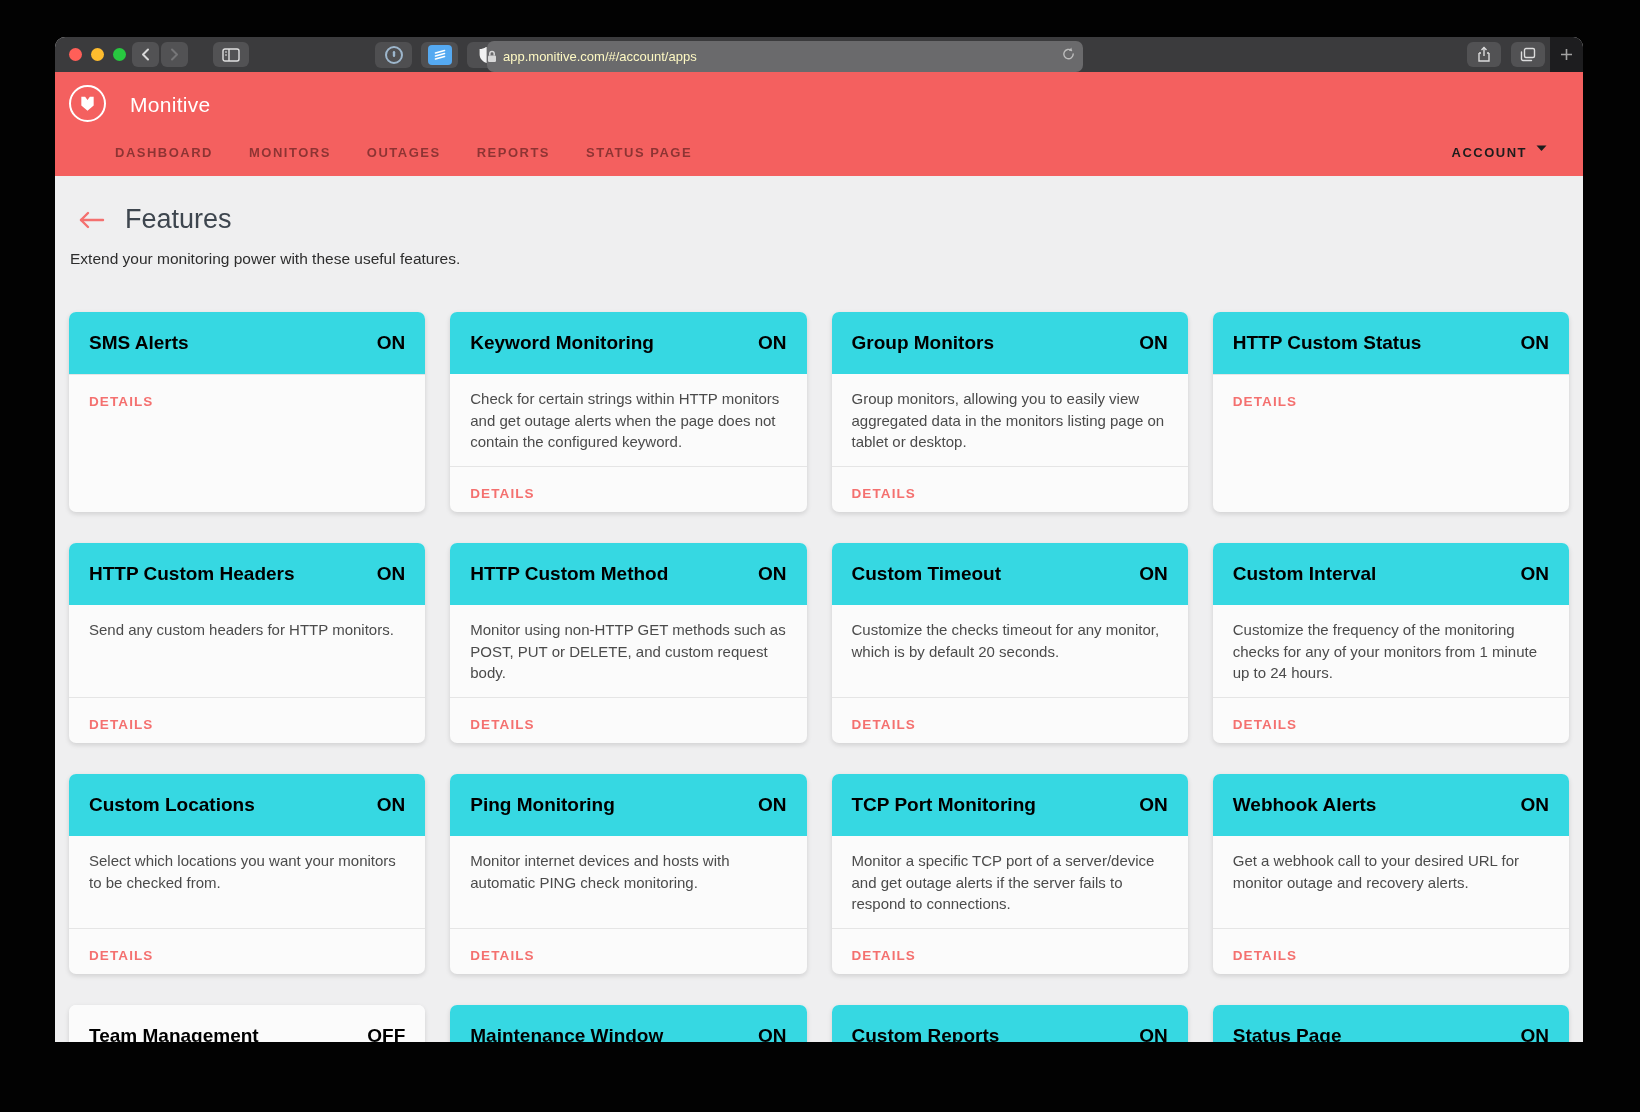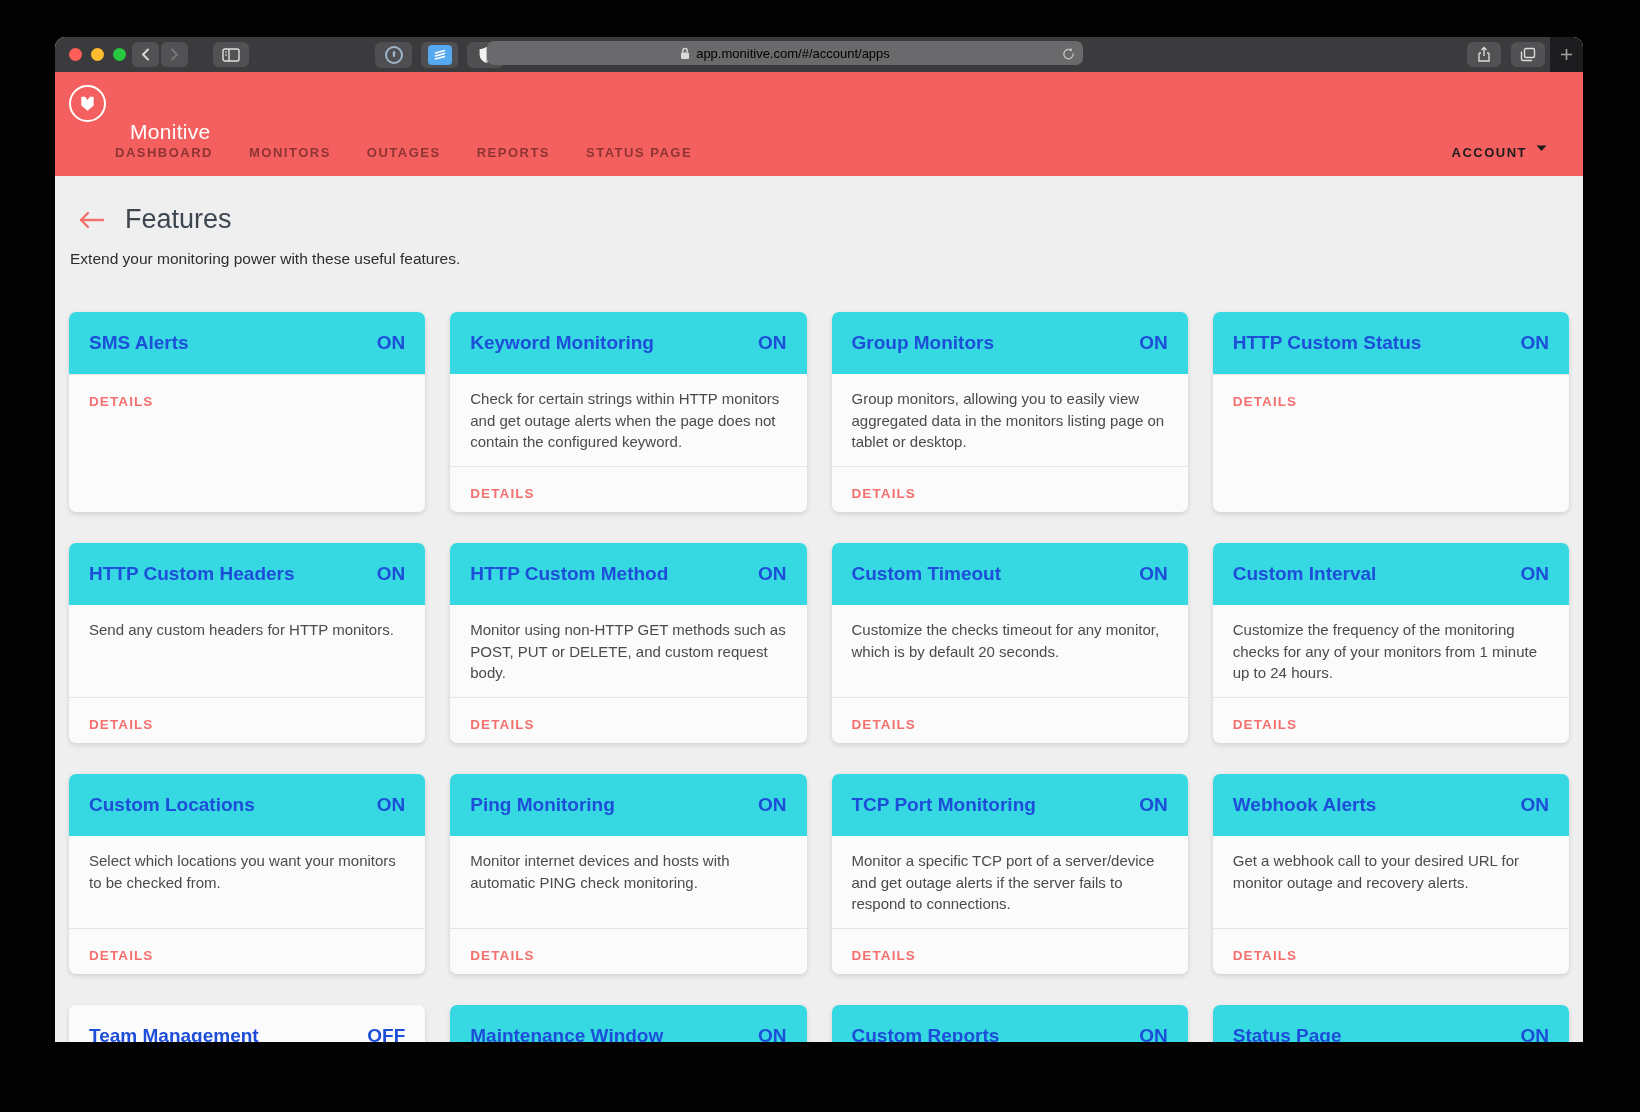--- a/index.html
+++ b/index.html
@@ -21,55 +21,55 @@
   .btn-back    { left:77px;  width:27px; }
   .btn-forward { left:106px; width:27px; }
   .btn-sidebar { left:158px; width:36px; }
   .ext-btn { position:absolute; top:5px; width:37px; height:26px; border-radius:6px;
              background:#4f4f51; display:flex; align-items:center; justify-content:center; }
   .ext-1pw    { left:320px; }
   .ext-blue   { left:366px; background:#4f4f51; }
   .ext-shield { left:412px; }
   .blue-chip  { width:24px; height:20px; border-radius:4px; background:#55a9f1;
                 display:flex; align-items:center; justify-content:center; }
-  .urlbar { position:absolute; left:432px; top:4px; width:596px; height:24px; border-radius:7px;
-            background:#6a6a6c; display:flex; align-items:center; justify-content:center;
-            color:#000000; font-size:13px; }
+  .urlbar { position:absolute; left:432px; top:4px; width:596px; height:31px; border-radius:7px;
+            background:#6a6a6c; display:flex; align-items:center; justify-content:flex-start;
+            color:#fef9c3; font-size:13px; }
   .urlbar .lock { margin-right:6px; display:flex; }
   .urlbar .reload { position:absolute; right:7px; top:5px; display:flex; }
   .btn-share { left:1412px; width:34px; }
   .btn-tabs  { left:1456px; width:34px; }
   .newtab-strip { position:absolute; right:0; top:0; width:33px; height:35px; background:#1d1d1f;
                   border-radius:0 10px 0 0; display:flex; align-items:center; justify-content:center; }
 
   
   .appbar { position:relative; height:104px; background:#f4605f; }
   .logo { position:absolute; left:14px; top:13px; width:37px; height:37px; border-radius:50%;
           border:2.5px solid #ffffff; display:flex; align-items:center; justify-content:center; }
   .brand { position:absolute; left:75px; top:21px; color:#ffffff; font-size:21px;
-           font-weight:500; letter-spacing:.3px;margin-top:27px; }
+           font-weight:500; letter-spacing:.3px; }
   .mainnav { position:absolute; left:60px; bottom:16px; display:flex; gap:36px; }
   .mainnav span { font-size:13px; font-weight:700; letter-spacing:1.5px; color:rgba(25,3,3,.47);
                   cursor:pointer; }
   .account { position:absolute; right:36px; bottom:16px; display:flex; align-items:flex-start; gap:9px;
              font-size:13px; font-weight:700; letter-spacing:1.5px; color:#1d1d1d; cursor:pointer; }
 
   
   .page-head { display:flex; align-items:center; margin:28px 0 0 23px; }
   .page-title { margin-left:20px; font-size:27px; font-weight:500; color:#3e464f; }
   .page-sub { margin:15px 0 0 15px; font-size:15.5px; color:#2d2d2d; }
 
   .grid { margin:44px 14px 0 14px; display:grid; grid-template-columns:repeat(4,1fr);
           column-gap:25px; row-gap:31px; }
   .card { height:200px; border-radius:7px; background:#fbfbfb;
           box-shadow:0 2px 5px rgba(0,0,0,.13); overflow:hidden; }
   .card-head { height:62px; background:#36d8e2; display:flex; align-items:center;
                justify-content:space-between; padding:0 20px; }
   .card-head.off { background:#fbfbfb;gap:44px; }
-  .card-title, .card-status { font-size:19px; font-weight:700; color:#1d4ed8; }
+  .card-title, .card-status { font-size:19px; font-weight:700; color:#000000; }
   .card-body { height:92px; padding:14px 20px 0 20px; font-size:15px; line-height:21.5px;
                color:#4b4b4b; }
   .card-foot { height:54px; border-top:1px solid #e5e5e5; display:flex; align-items:center;
                padding:0 20px; }
   .details { font-size:13.5px; font-weight:700; letter-spacing:1.1px; color:#f4706f; cursor:pointer; }
 
   svg { display:block; }
 </style>
 </head>
 <body>

